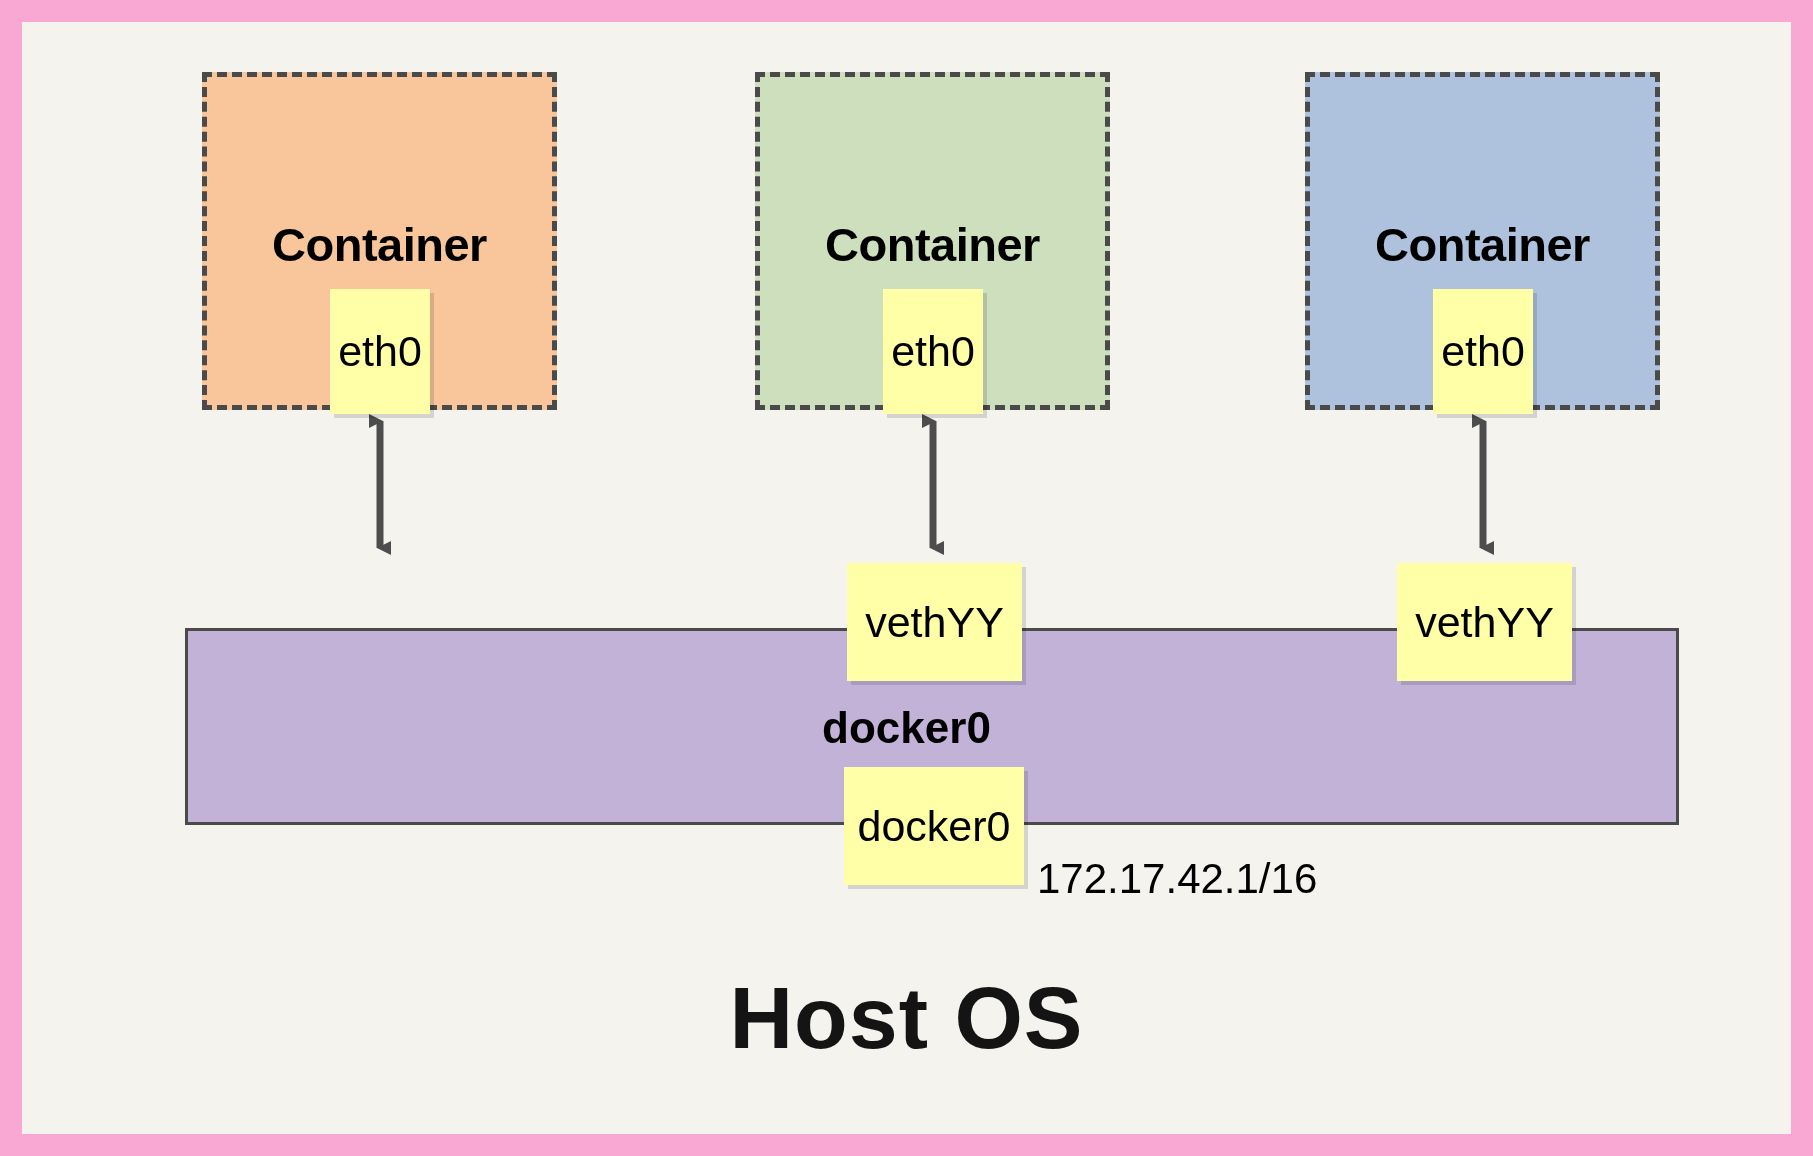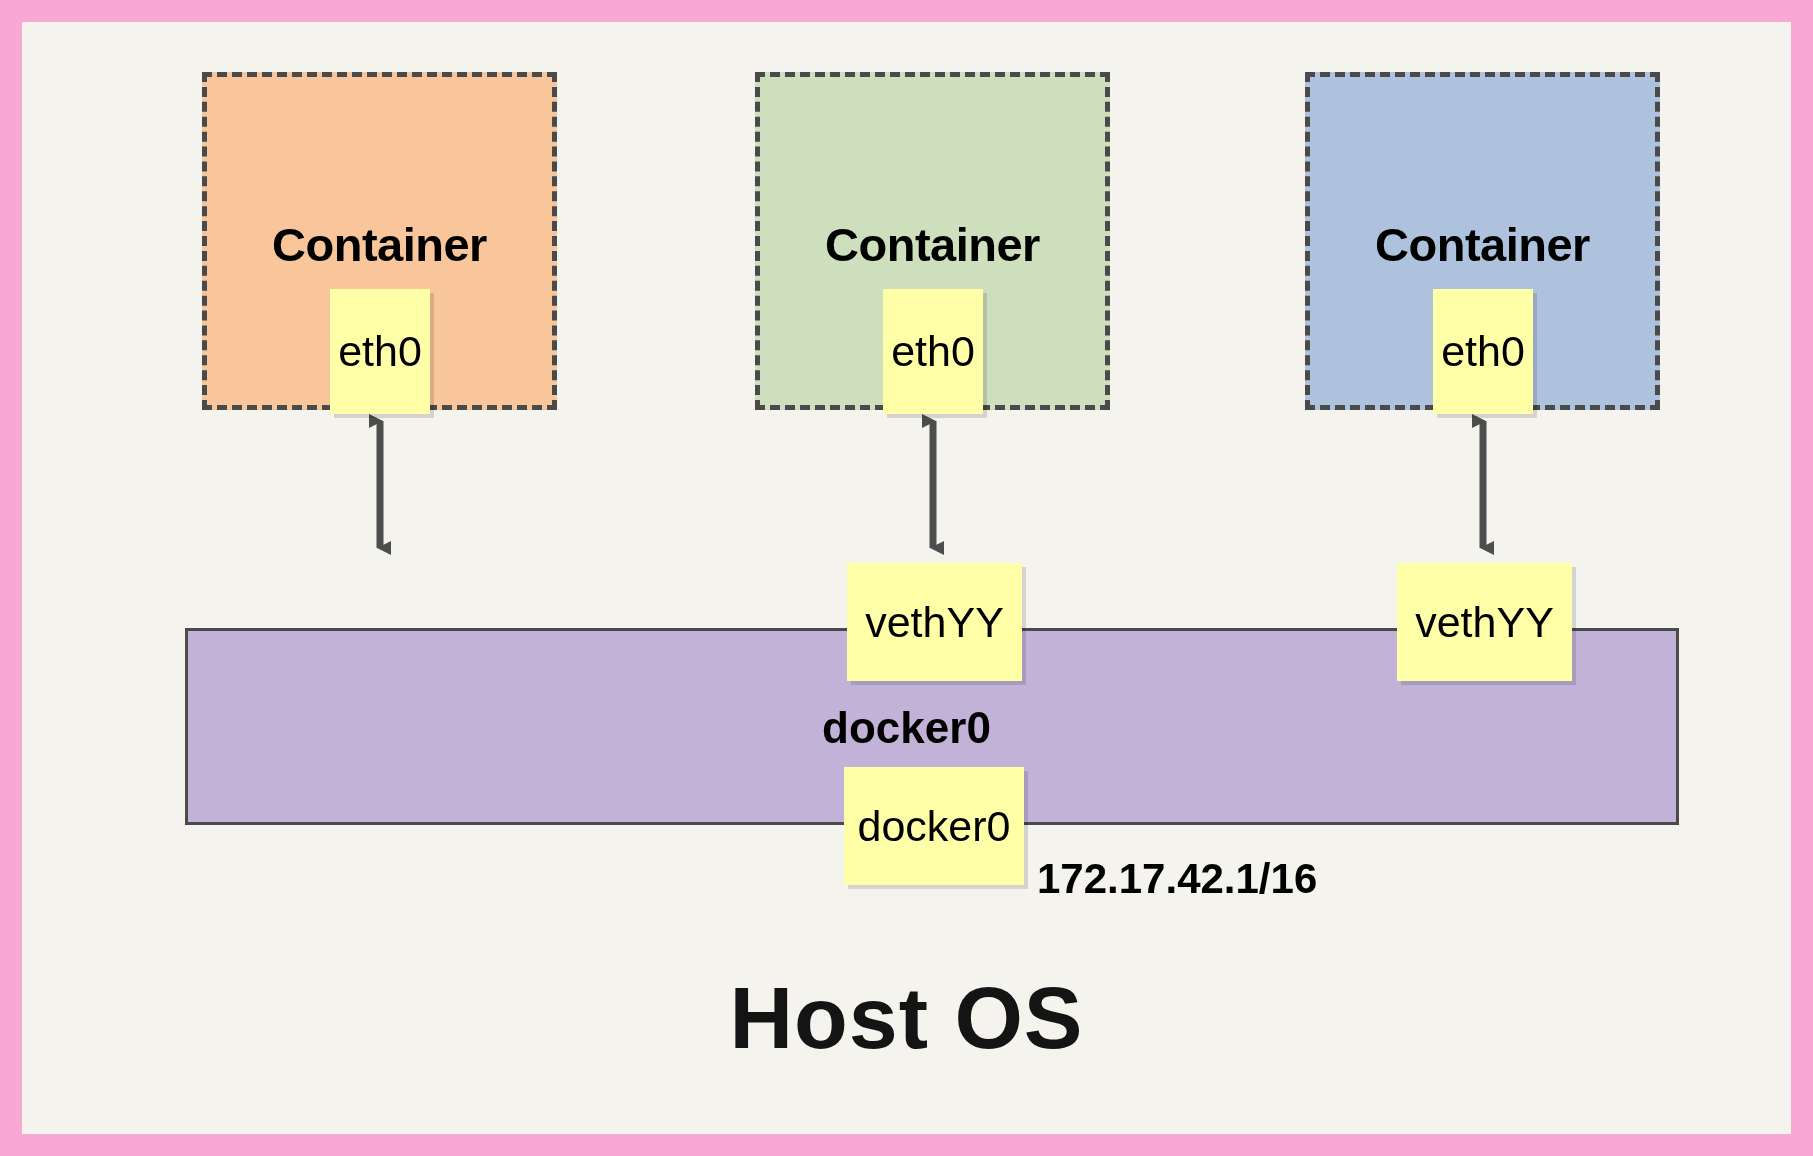--- a/index.html
+++ b/index.html
@@ -77,21 +77,20 @@
     overflow: visible;
   }
 
   
   #ip-label {
     position: absolute;
     font-size: 42px;
     color: #000000;
     white-space: nowrap;
     z-index: 25;
-    font-weight: bold;
   }
   #host-os {
     position: absolute;
     left: 0; right: 0;
     text-align: center;
     font-size: 88px;
     font-weight: 700;
     color: #141414;
     letter-spacing: 1px;
   }

